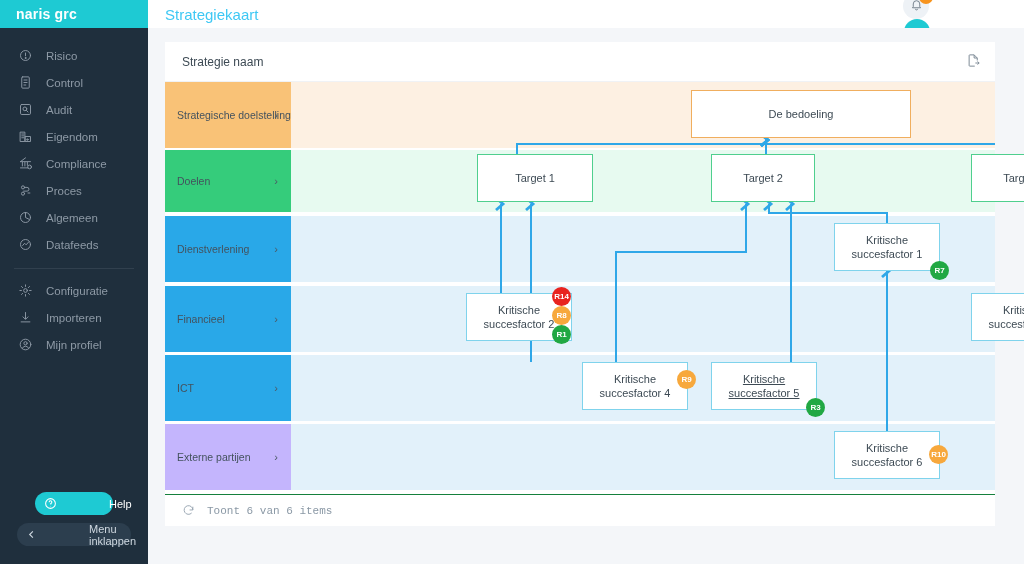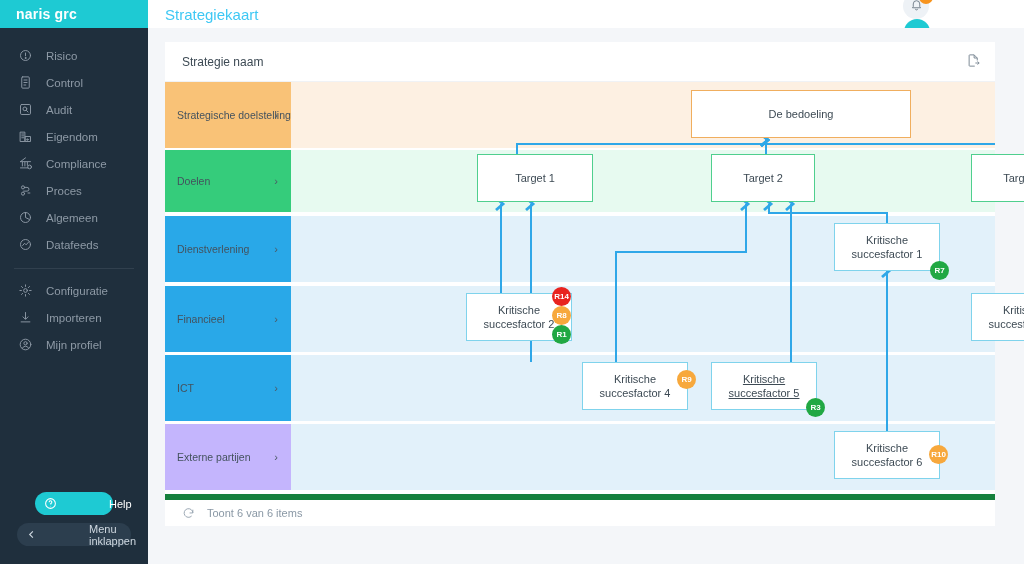--- a/index.html
+++ b/index.html
@@ -110,21 +110,21 @@
   }
   .risk {
     position:absolute; border-radius:50%; width:19px; height:19px;
     color:#fff; font-size:8px; font-weight:bold; display:flex;
     align-items:center; justify-content:center; z-index:5; cursor:pointer;
   }
   #svg-links { position:absolute; left:0; top:0; z-index:2; pointer-events:none; }
   
   #card-foot {
     height:32px; display:flex; align-items:center; padding-left:17px;
-    border-top:6px solid #15803d; color:#8a98a5; font-size:11px;
+    border-top:1px solid #15803d; color:#8a98a5; font-size:11px;font-family:Liberation Mono, monospace;
   }
   #refresh-ico { margin-right:12px; cursor:pointer; display:flex; }
 </style>
 </head>
 <body>
 
 <div id="sidebar">
   <div id="brand">
     <span class="logo">naris grc</span>
   </div>

